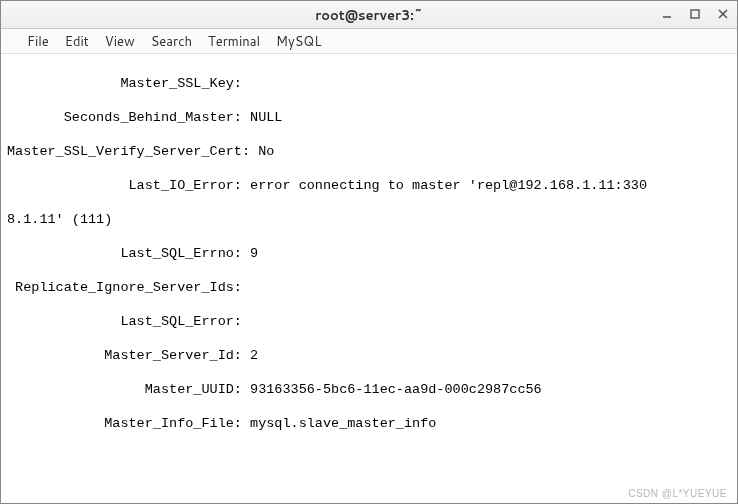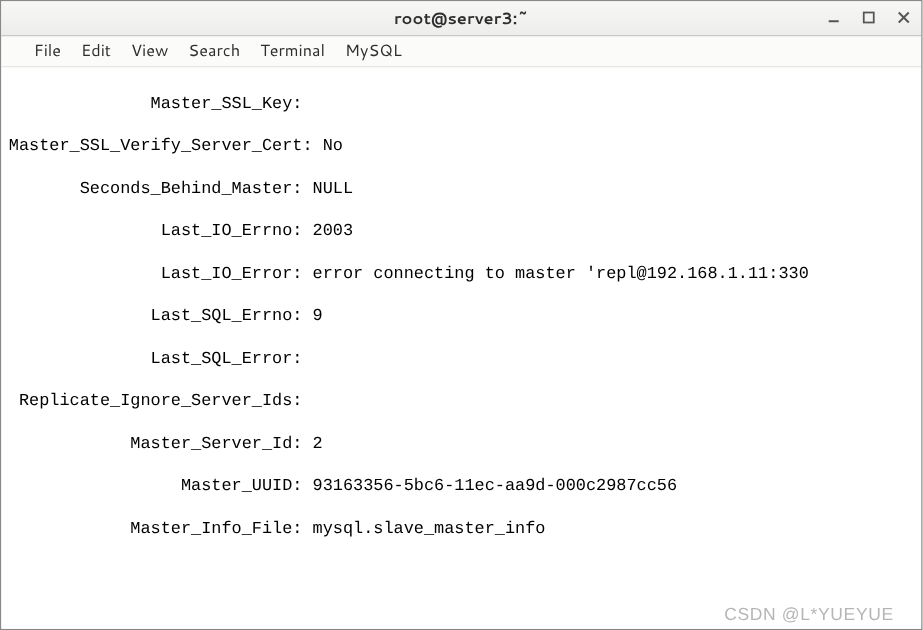--- a/index.html
+++ b/index.html
@@ -65,24 +65,24 @@
   font-size: 13.5px;
   line-height: 17px;
   color: #000;
   background: #fff;
   white-space: pre;
   letter-spacing: 0;
 }
 .line { display: block; min-height: 17px; }
 .watermark {
   position: absolute;
-  right: 22px;
+  right: 10px;
   bottom: 4px;
   font-family: sans-serif;
-  font-size: 14px;
+  font-size: 10px;
   color: rgba(120,120,120,0.55);
   letter-spacing: 0.5px;
 }
 </style>
 </head>
 <body>
 
 <div class="titlebar">
   <span>root@server3:~</span>
   <div class="win-controls">
@@ -109,27 +109,27 @@
   <div class="menu-item">File</div>
   <div class="menu-item">Edit</div>
   <div class="menu-item">View</div>
   <div class="menu-item">Search</div>
   <div class="menu-item">Terminal</div>
   <div class="menu-item">MySQL</div>
 </div>
 
 <div class="terminal">
 <span class="line">              Master_SSL_Key: </span>
+<span class="line">       Seconds_Behind_Master: NULL</span>
 <span class="line">Master_SSL_Verify_Server_Cert: No</span>
-<span class="line">       Seconds_Behind_Master: NULL</span>
-<span class="line">               Last_IO_Errno: 2003</span>
 <span class="line">               Last_IO_Error: error connecting to master 'repl@192.168.1.11:330</span>
+<span class="line">8.1.11' (111)</span>
 <span class="line">              Last_SQL_Errno: 9</span>
+<span class="line"> Replicate_Ignore_Server_Ids: </span>
 <span class="line">              Last_SQL_Error: </span>
-<span class="line"> Replicate_Ignore_Server_Ids: </span>
 <span class="line">            Master_Server_Id: 2</span>
 <span class="line">                 Master_UUID: 93163356-5bc6-11ec-aa9d-000c2987cc56</span>
 <span class="line">            Master_Info_File: mysql.slave_master_info</span>
 
 
 
 
 
 
 

